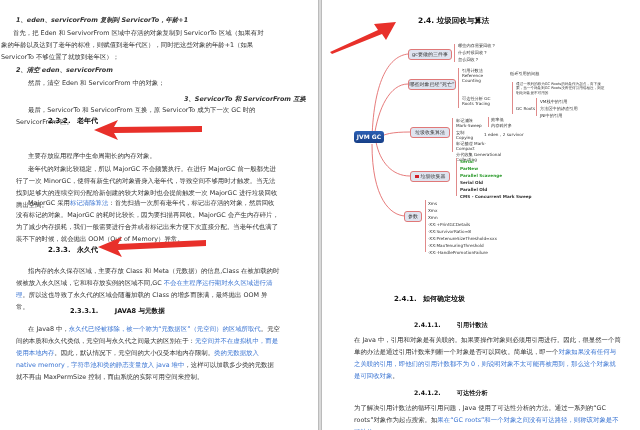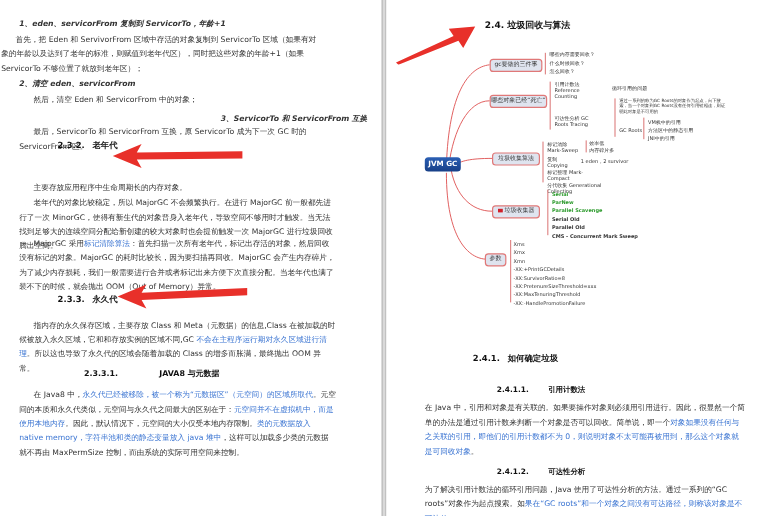--- a/index.html
+++ b/index.html
@@ -49,32 +49,32 @@
     <span style="margin-left:4px;">永久代</span>
   </div>
   <svg class="arrow" style="left:98px;top:236px;" width="110" height="22">
     <polygon points="0,11 24,1 20,8 108,4 108,10 20,14 24,21" fill="#e8302a"></polygon>
   </svg>
 
   <div class="p ind" style="left:16px;top:265px;width:264px;"><span>指内存的永久保存区域，主要存放 Class 和 Meta（元数据）的信息,Class 在被加载的时候被放入永久区域，它和和存放实例的区域不同,GC </span><span class="blue">不会在主程序运行期对永久区域进行清理</span><span>。所以这也导致了永久代的区域会随着加载的 Class 的增多而胀满，最终抛出 OOM 异常。</span></div>
 
   <div class="h" style="left:70px;top:307px;font-size:6.6px;">
     <span>2.3.3.1.</span>
-    <span style="margin-left:32px;">JAVA8 与元数据</span>
+    <span style="margin-left:14px;">JAVA8 与元数据</span>
   </div>
   <div class="p ind" style="left:16px;top:323px;width:264px;"><span>在 Java8 中，</span><span class="blue">永久代已经被移除，被一个称为“元数据区”（元空间）的区域所取代</span><span>。元空间的本质和永久代类似，元空间与永久代之间最大的区别在于：</span><span class="blue">元空间并不在虚拟机中，而是使用本地内存</span><span>。因此，默认情况下，元空间的大小仅受本地内存限制。</span><span class="blue">类的元数据放入 native memory，字符串池和类的静态变量放入 java 堆中</span><span>，这样可以加载多少类的元数据就不再由 MaxPermSize 控制，而由系统的实际可用空间来控制。</span></div>
 </div>
 
 <div id="divider"></div>
 
 <div id="right" class="page">
   <svg class="arrow" style="left:6px;top:20px;" width="70" height="34">
     <polygon points="2,32 50,10 46,4 68,2 58,20 54,14 4,34" fill="#e8302a"></polygon>
   </svg>
-  <div class="h" style="left:82px;top:16px;font-size:7.5px;">
+  <div class="h" style="left:96px;top:16px;font-size:7.5px;">
     <span>2.4.</span>
     <span>垃圾回收与算法</span>
   </div>
 
   <div class="mm" style="left:18px;top:38px;width:290px;height:250px;">
     <svg style="position:absolute;left:0;top:0;" width="290" height="250">
       <g fill="none" stroke="#e05a5a" stroke-width="0.8">
         <path d="M32,100 C34,40 50,18 68,16"></path>
         <path d="M34,100 C38,70 50,46 68,46"></path>
         <path d="M38,100 C44,96 52,94 70,94"></path>

